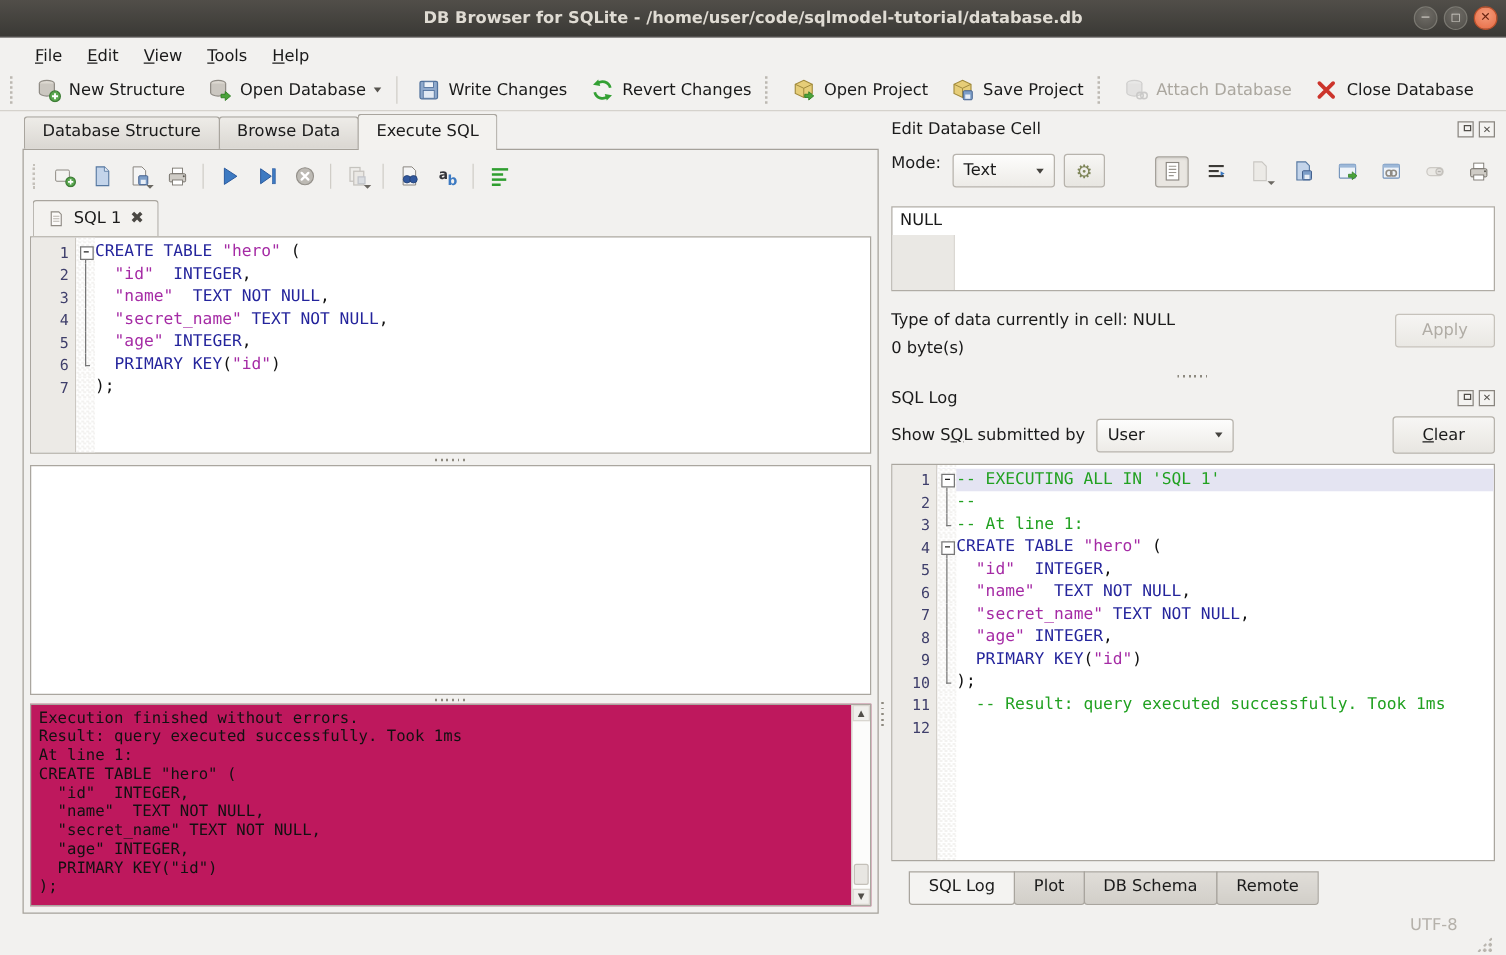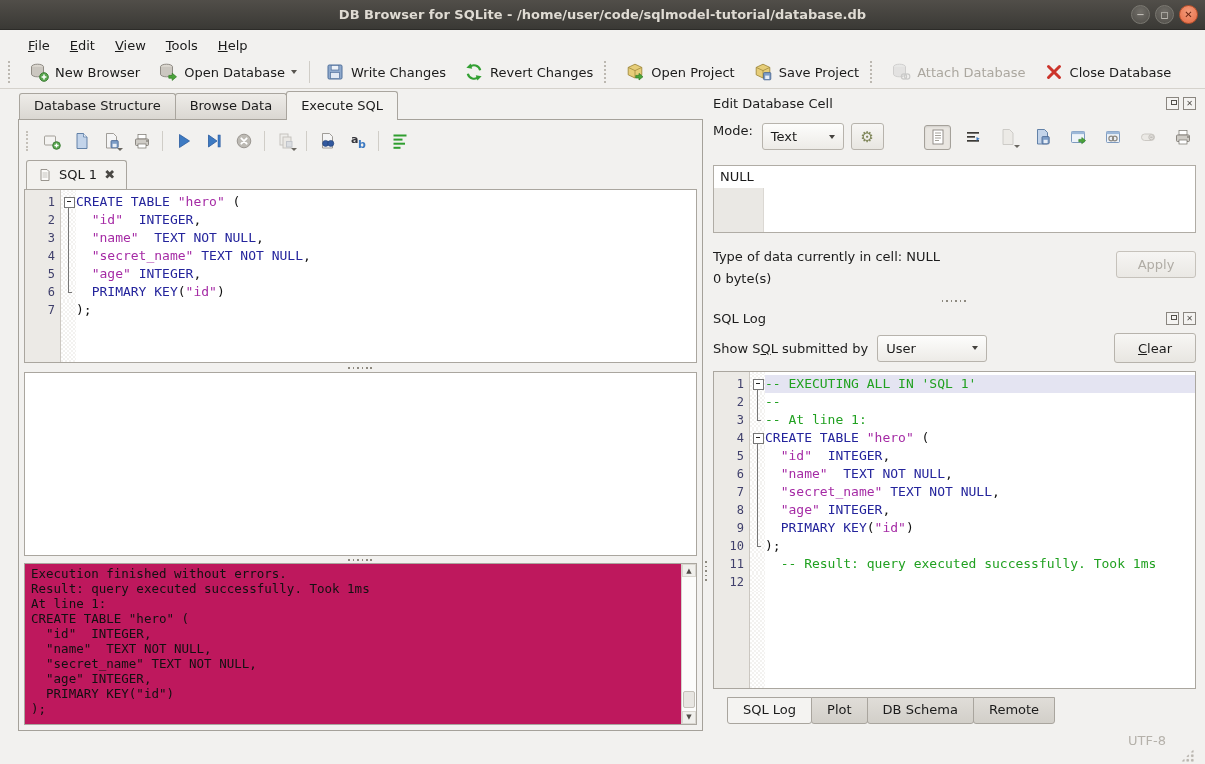--- a/index.html
+++ b/index.html
@@ -151,21 +151,21 @@
 <div class="toolbar">
   <span class="tb-handle"></span>
 
   <div class="tb-btn">
     <svg width="20" height="20" viewBox="0 0 20 20">
         <ellipse cx="8.5" cy="4.8" rx="6" ry="2.6" fill="#dcd8d1" stroke="#8f8b84"></ellipse>
         <path d="M2.5 4.8 V12.2 a6 2.6 0 0 0 12 0 V4.8" fill="#cbc7c0" stroke="#8f8b84"></path>
         <circle cx="15" cy="15" r="4.3" fill="#59a74f" stroke="#3e7d36"></circle>
         <path d="M15 12.6 V17.4 M12.6 15 H17.4" stroke="#fff" stroke-width="1.5"></path>
       </svg>
-    <span class="tb-label">New Browser</span>
+    <span class="tb-label">New Structure</span>
   </div>
 
   <div class="tb-btn">
     <svg width="20" height="20" viewBox="0 0 20 20">
         <ellipse cx="8.5" cy="4.8" rx="6" ry="2.6" fill="#dcd8d1" stroke="#8f8b84"></ellipse>
         <path d="M2.5 4.8 V12.2 a6 2.6 0 0 0 12 0 V4.8" fill="#cbc7c0" stroke="#8f8b84"></path>
         <path d="M10.8 13.4 h3.4 v-2.2 l4.3 3.6 -4.3 3.6 v-2.2 h-3.4 z" fill="#4aa33a" stroke="#2f7d22" stroke-width="0.7"></path>
       </svg>
     <span class="tb-label">Open Database</span>
   </div>

